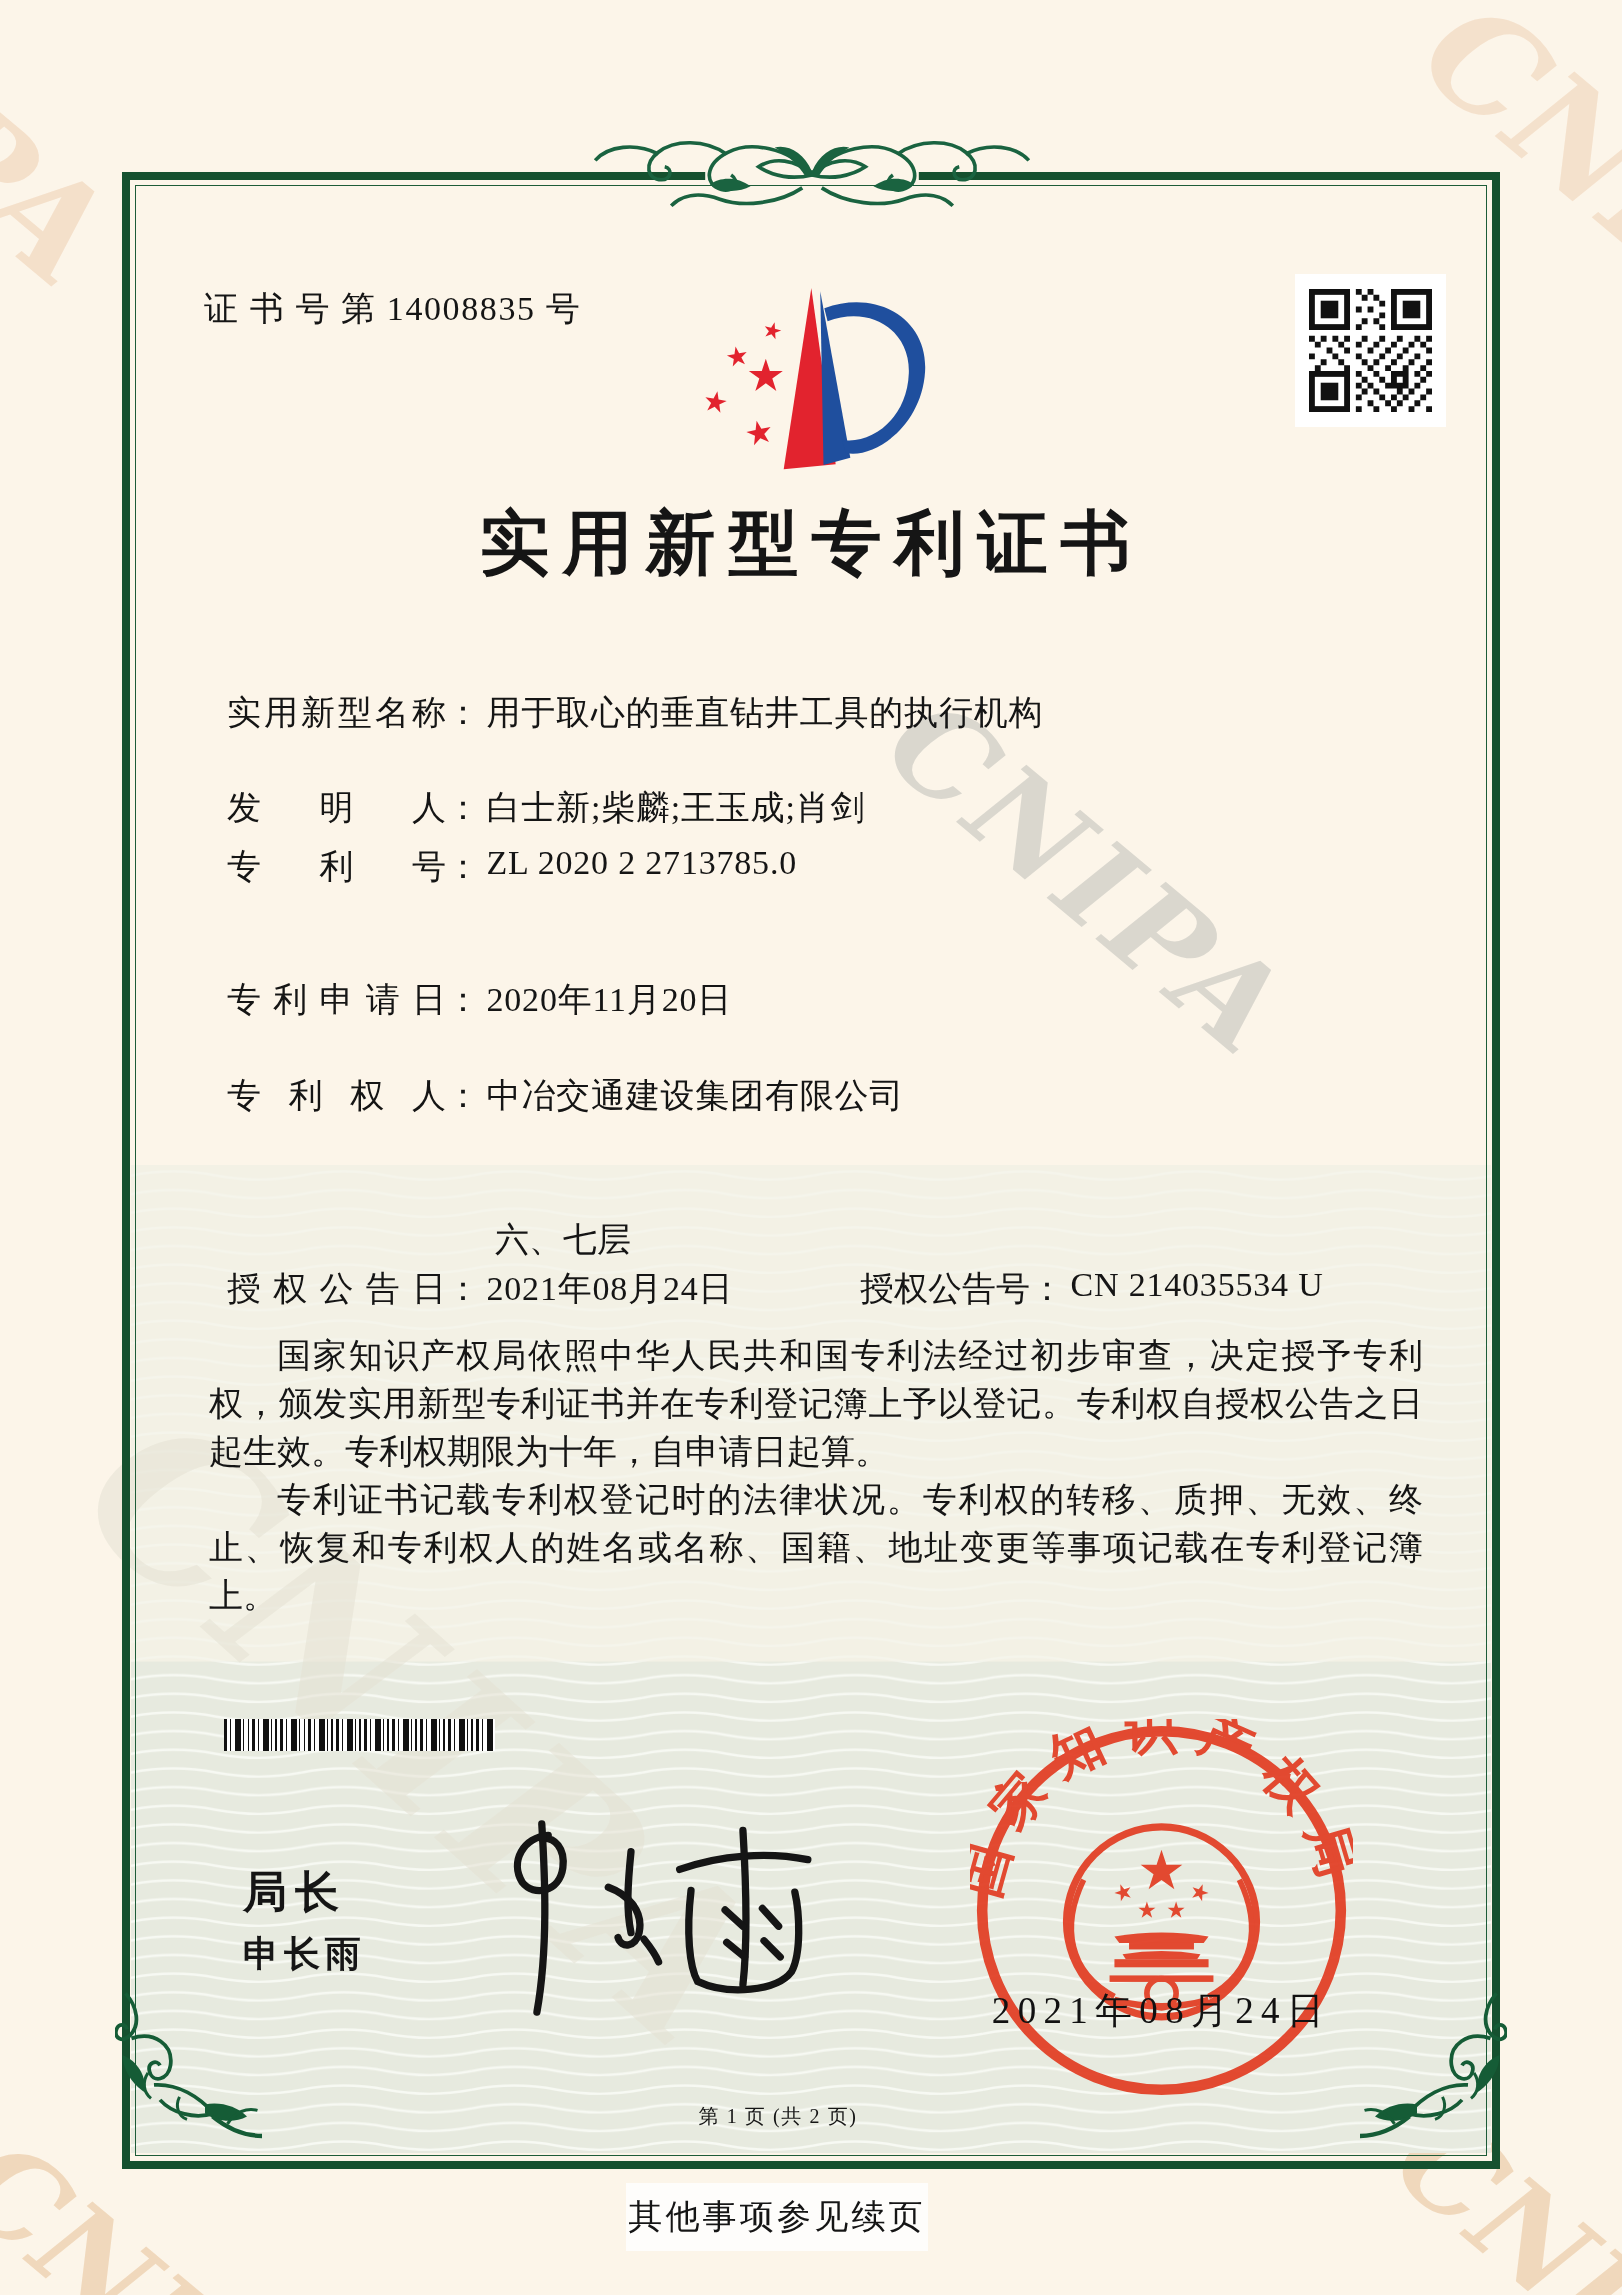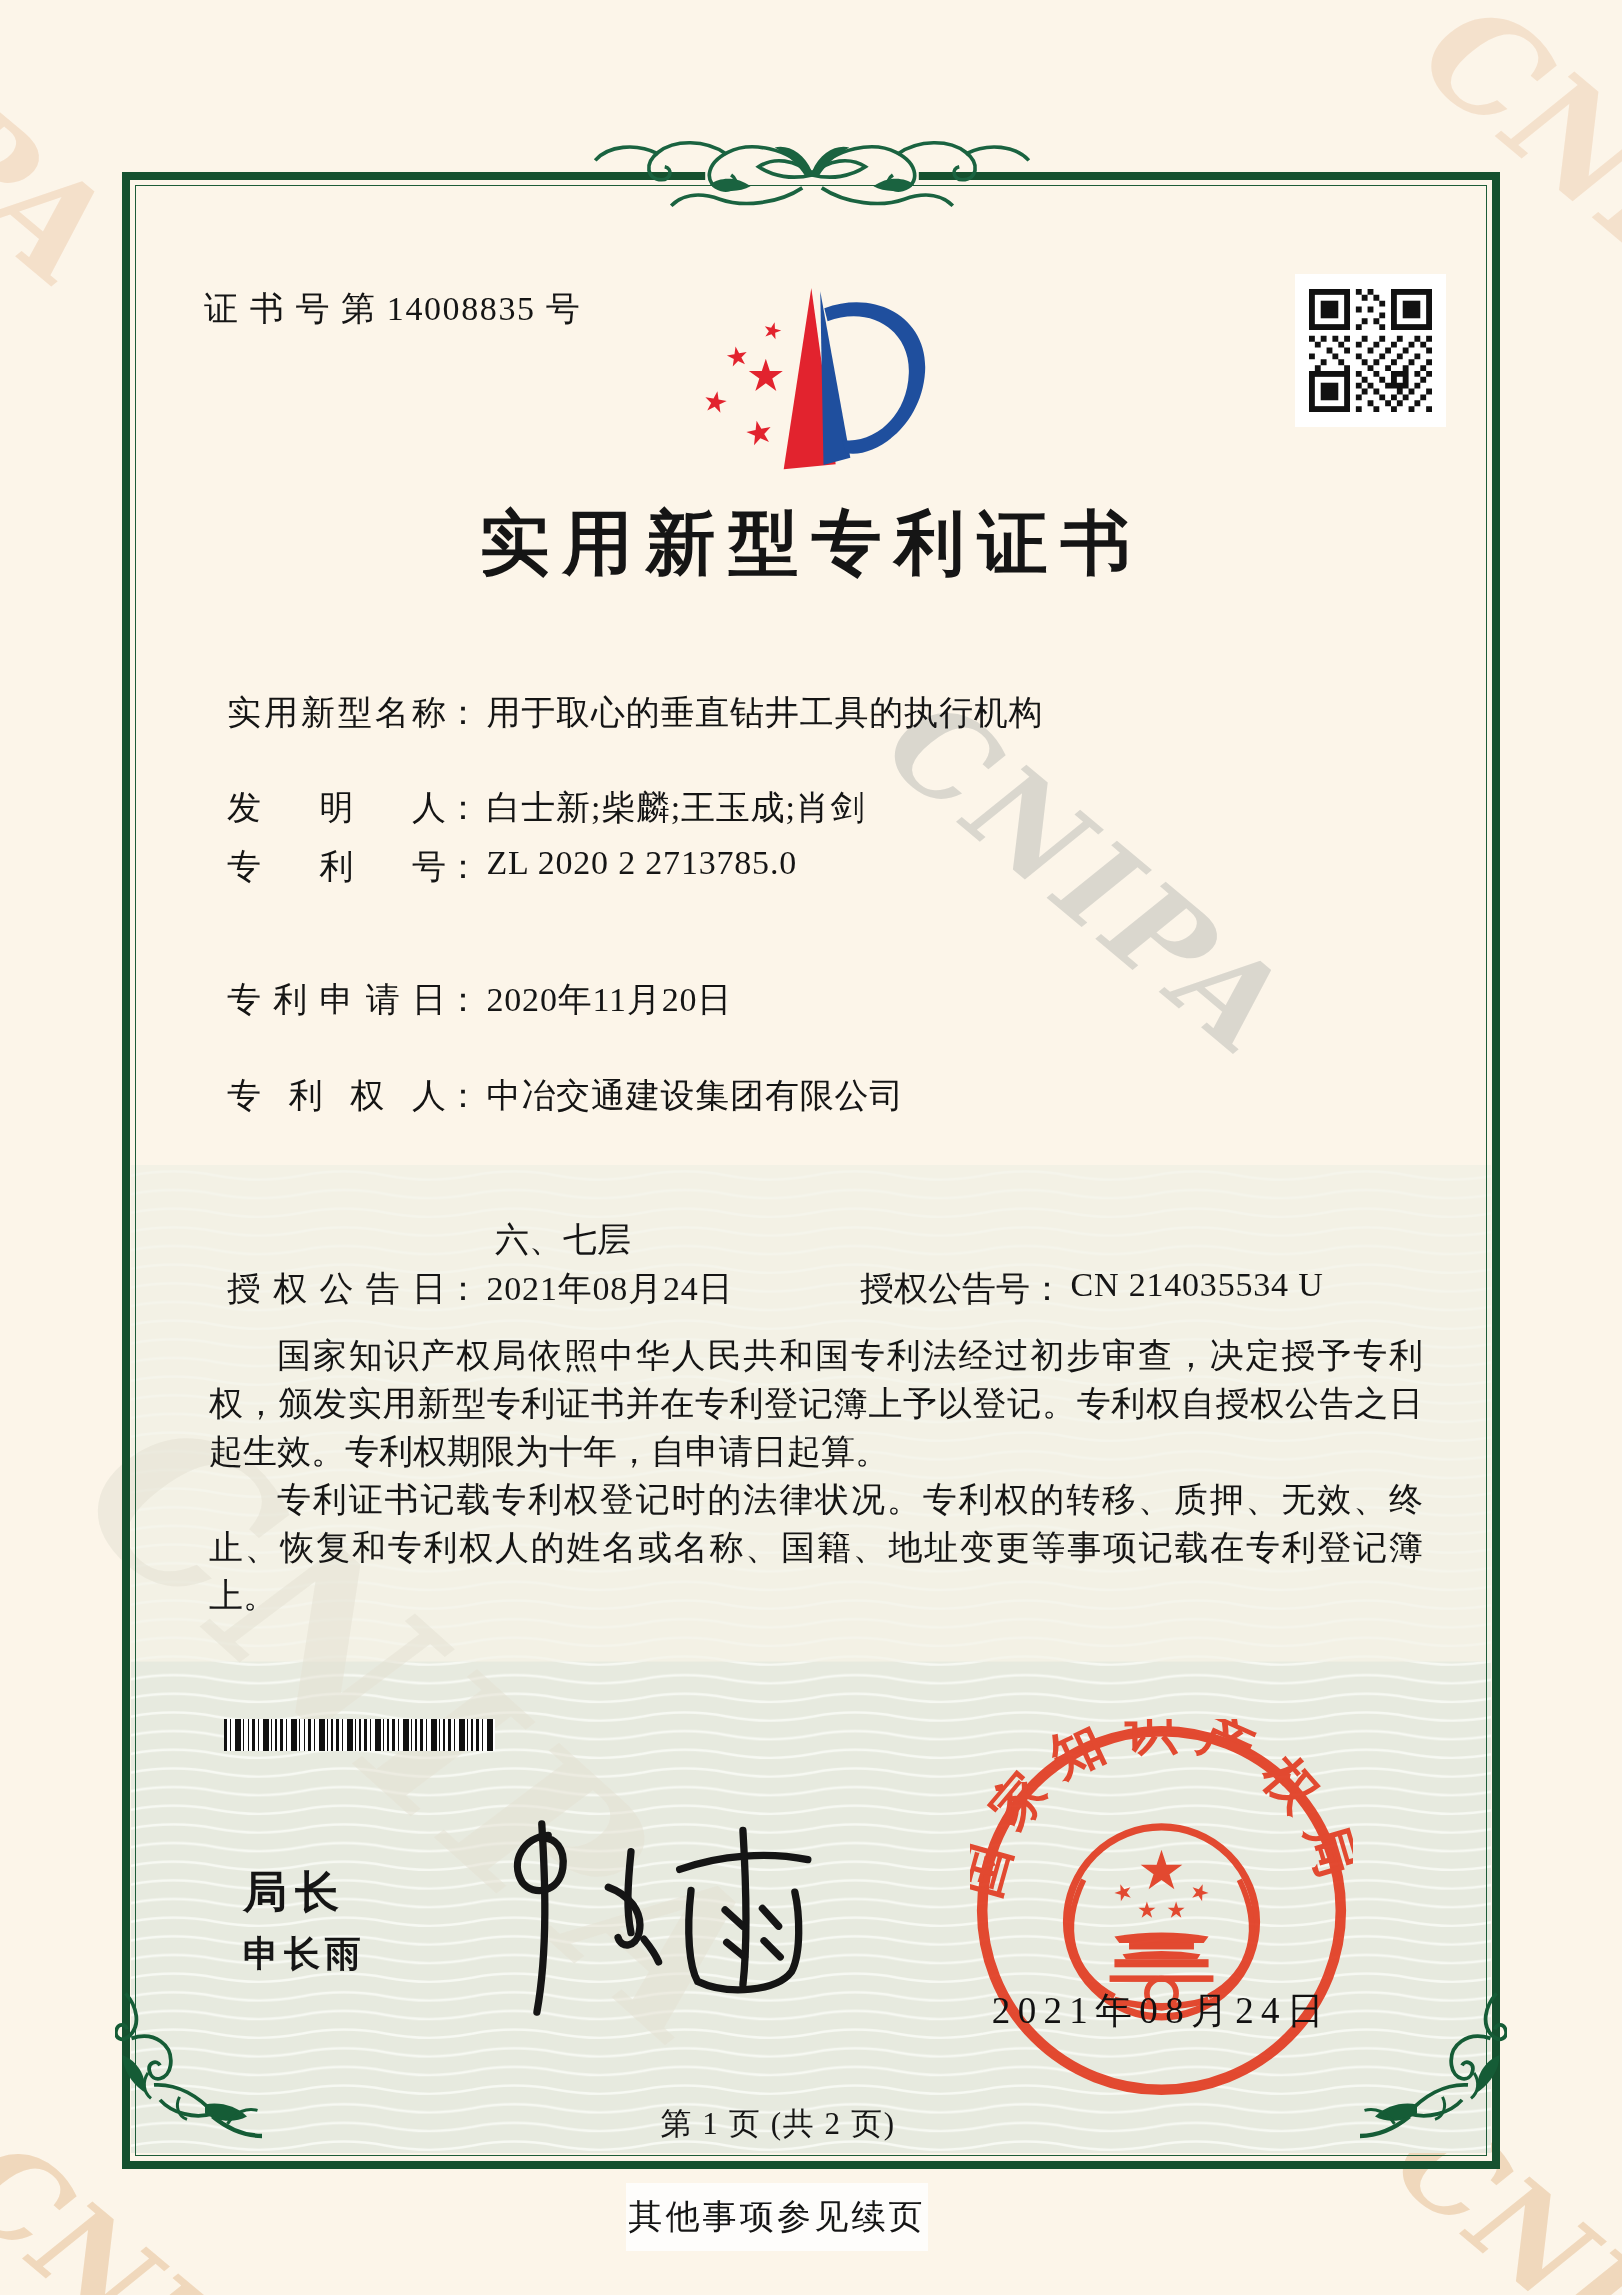--- a/index.html
+++ b/index.html
@@ -52,21 +52,21 @@
   .sig{left:485px;top:1819px;width:365px;height:203px;}
 
   .qr-box{left:1295px;top:274px;width:151px;height:153px;background:#fff;}
   .qr-box svg{position:absolute;left:14px;top:14.6px;}
   .logo{left:691px;top:266px;width:252px;height:208px;}
 
   .seal{left:970px;top:1719px;width:383px;height:383px;z-index:6;opacity:.93;mix-blend-mode:multiply;}
   .seal-date{left:970px;top:1986px;width:383px;text-align:center;font-size:37px;
     letter-spacing:7.3px;z-index:7;color:#111;}
 
-  .page-info{left:0;width:1556px;top:2103px;text-align:center;font-size:31px;letter-spacing:1.6px;}
+  .page-info{left:0;width:1556px;top:2103px;text-align:center;font-size:20px;letter-spacing:1.6px;}
   .cont-band{left:626px;top:2183px;width:302px;height:68px;background:#fefdfb;text-align:center;z-index:6;}
   .cont-band span{display:inline-block;margin-top:11.4px;font-size:34px;letter-spacing:3.2px;}
 </style>
 </head>
 <body>
 
 <div class="page">
 
   <div class="wm wm-tl">CNIPA</div>
   <div class="wm wm-tr">CNIPA</div>

